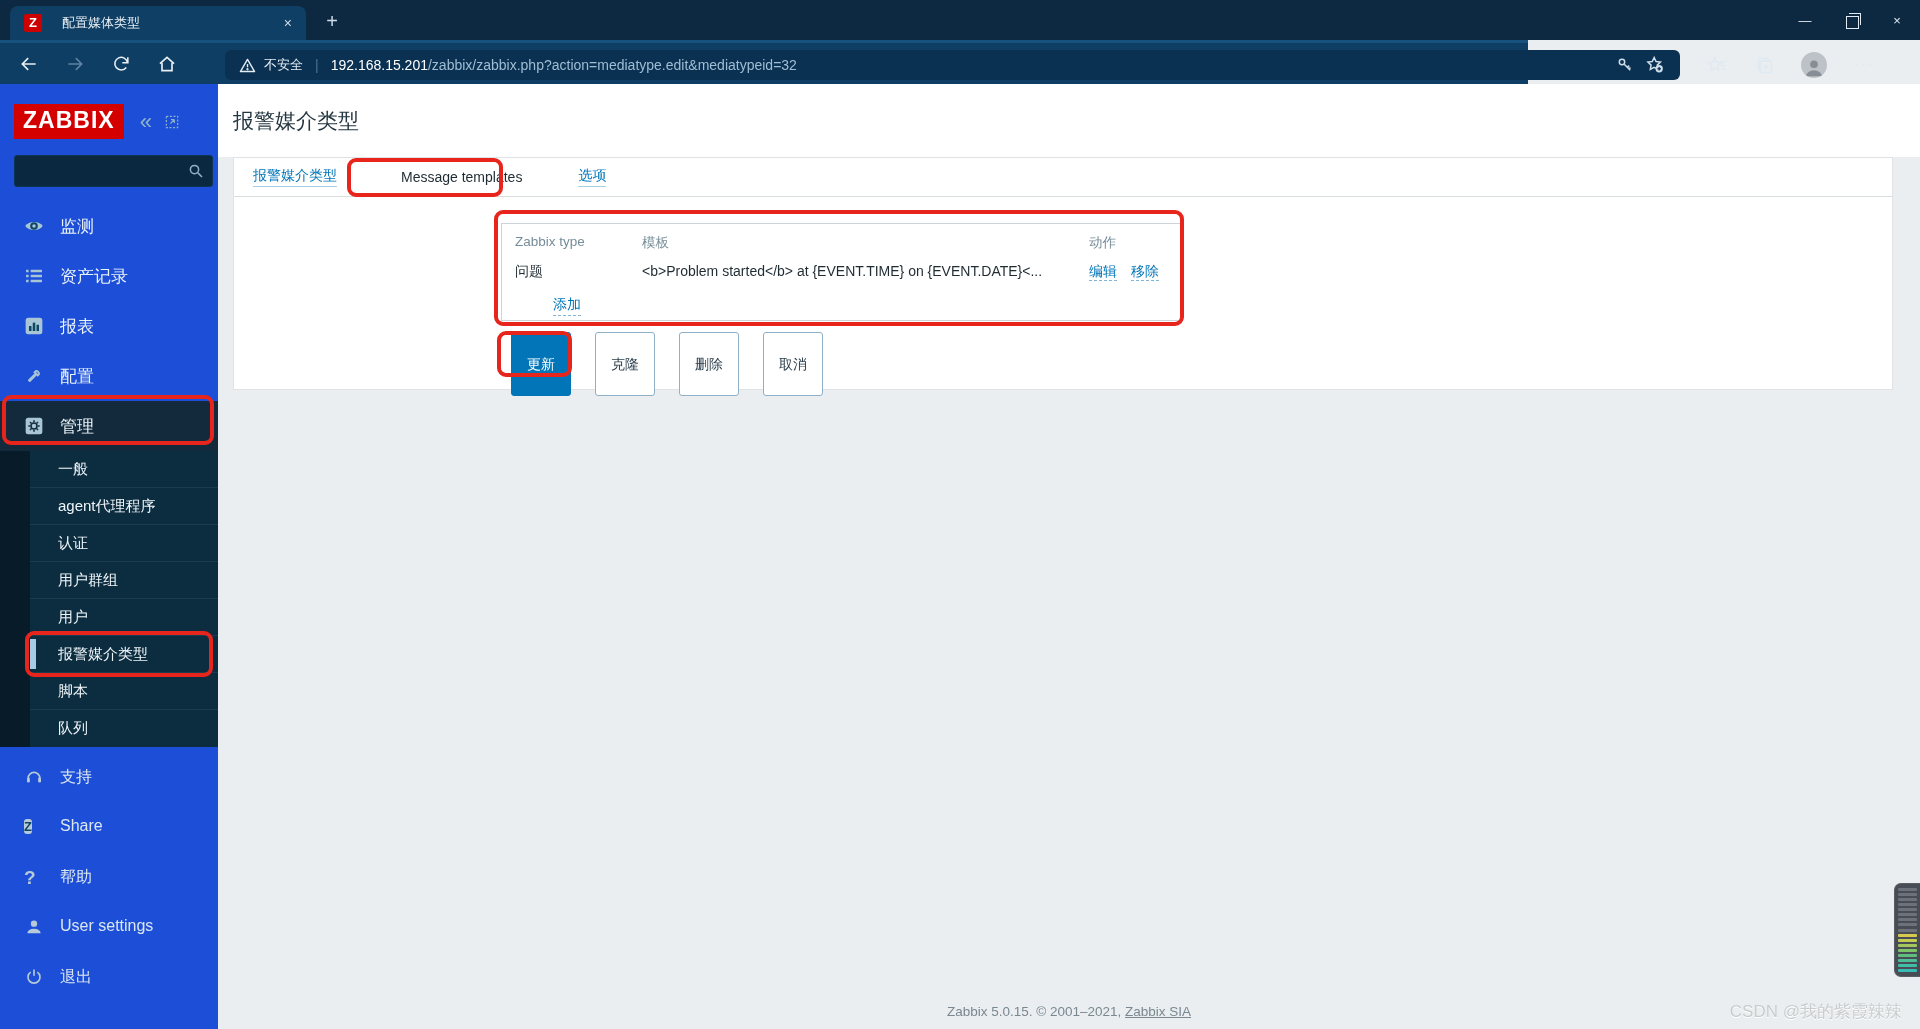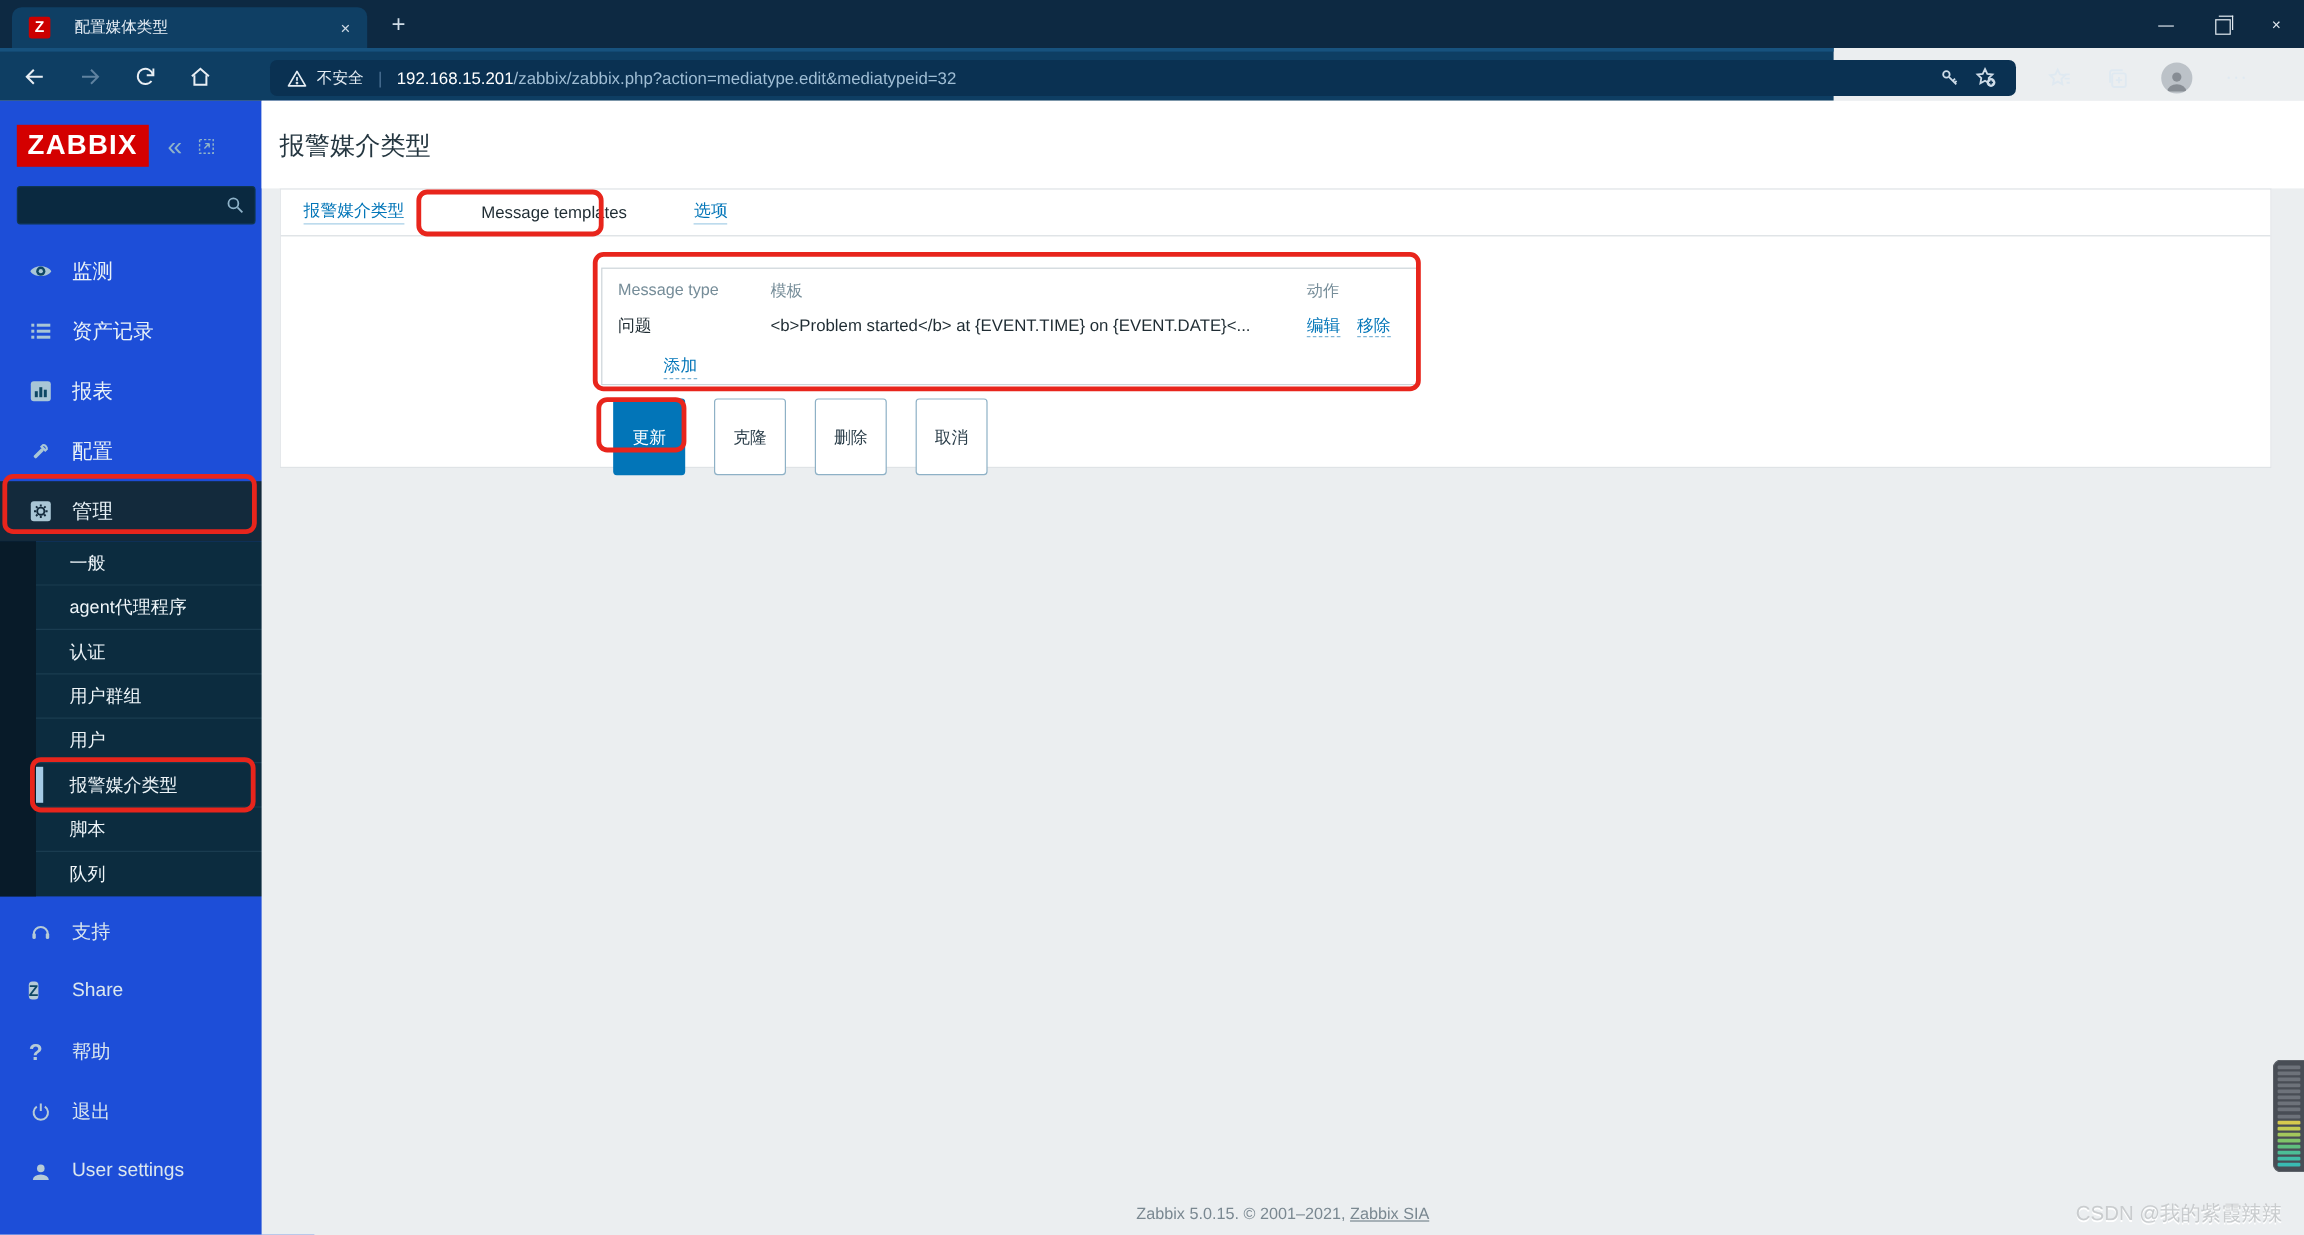--- a/index.html
+++ b/index.html
@@ -338,54 +338,54 @@
       <div class="sb-item">
         <span class="mi-icon"><span class="zbox">Z</span></span>
         <span>Share</span>
       </div>
       <div class="sb-item">
         <span class="mi-icon"><span class="qmark">?</span></span>
         <span>帮助</span>
       </div>
       <div class="sb-item">
         <span class="mi-icon">
+          <svg width="20" height="20" viewBox="0 0 24 24" fill="currentColor">
+              <circle cx="12" cy="8" r="3.8"></circle>
+              <path d="M4 19.5 a8 5.5 0 0 1 16 0 z"></path>
+            </svg>
+        </span>
+        <span>User settings</span>
+      </div>
+      <div class="sb-item">
+        <span class="mi-icon">
           <svg width="20" height="20" viewBox="0 0 24 24" fill="none" stroke="currentColor" stroke-width="2">
               <path d="M8 6.2 a7.2 7.2 0 1 0 8 0"></path>
               <line x1="12" y1="3" x2="12" y2="10.5"></line>
             </svg>
         </span>
         <span>退出</span>
-      </div>
-      <div class="sb-item">
-        <span class="mi-icon">
-          <svg width="20" height="20" viewBox="0 0 24 24" fill="currentColor">
-              <circle cx="12" cy="8" r="3.8"></circle>
-              <path d="M4 19.5 a8 5.5 0 0 1 16 0 z"></path>
-            </svg>
-        </span>
-        <span>User settings</span>
       </div>
     </div>
   </div>
 
   <div id="main">
     <div class="page-header">
       <span class="page-title">报警媒介类型</span>
     </div>
 
     <div class="card">
       <div class="tabsbar">
         <span class="tab-link">报警媒介类型</span>
         <span class="tab-link active">Message templates</span>
         <span class="tab-link">选项</span>
       </div>
 
       <div class="tpl-box">
         <div class="trow thead">
-          <span class="c1">Message type</span>
+          <span class="c1">Zabbix type</span>
           <span class="c2">模板</span>
           <span class="c3">动作</span>
         </div>
         <div class="trow tdata">
           <span class="c1">问题</span>
           <span class="c2">&lt;b&gt;Problem started&lt;/b&gt; at {EVENT.TIME} on {EVENT.DATE}&lt;...</span>
           <span class="c3">
             <span class="link-action">编辑</span>
             <span class="link-action" style="margin-left:10px">移除</span>
           </span>

